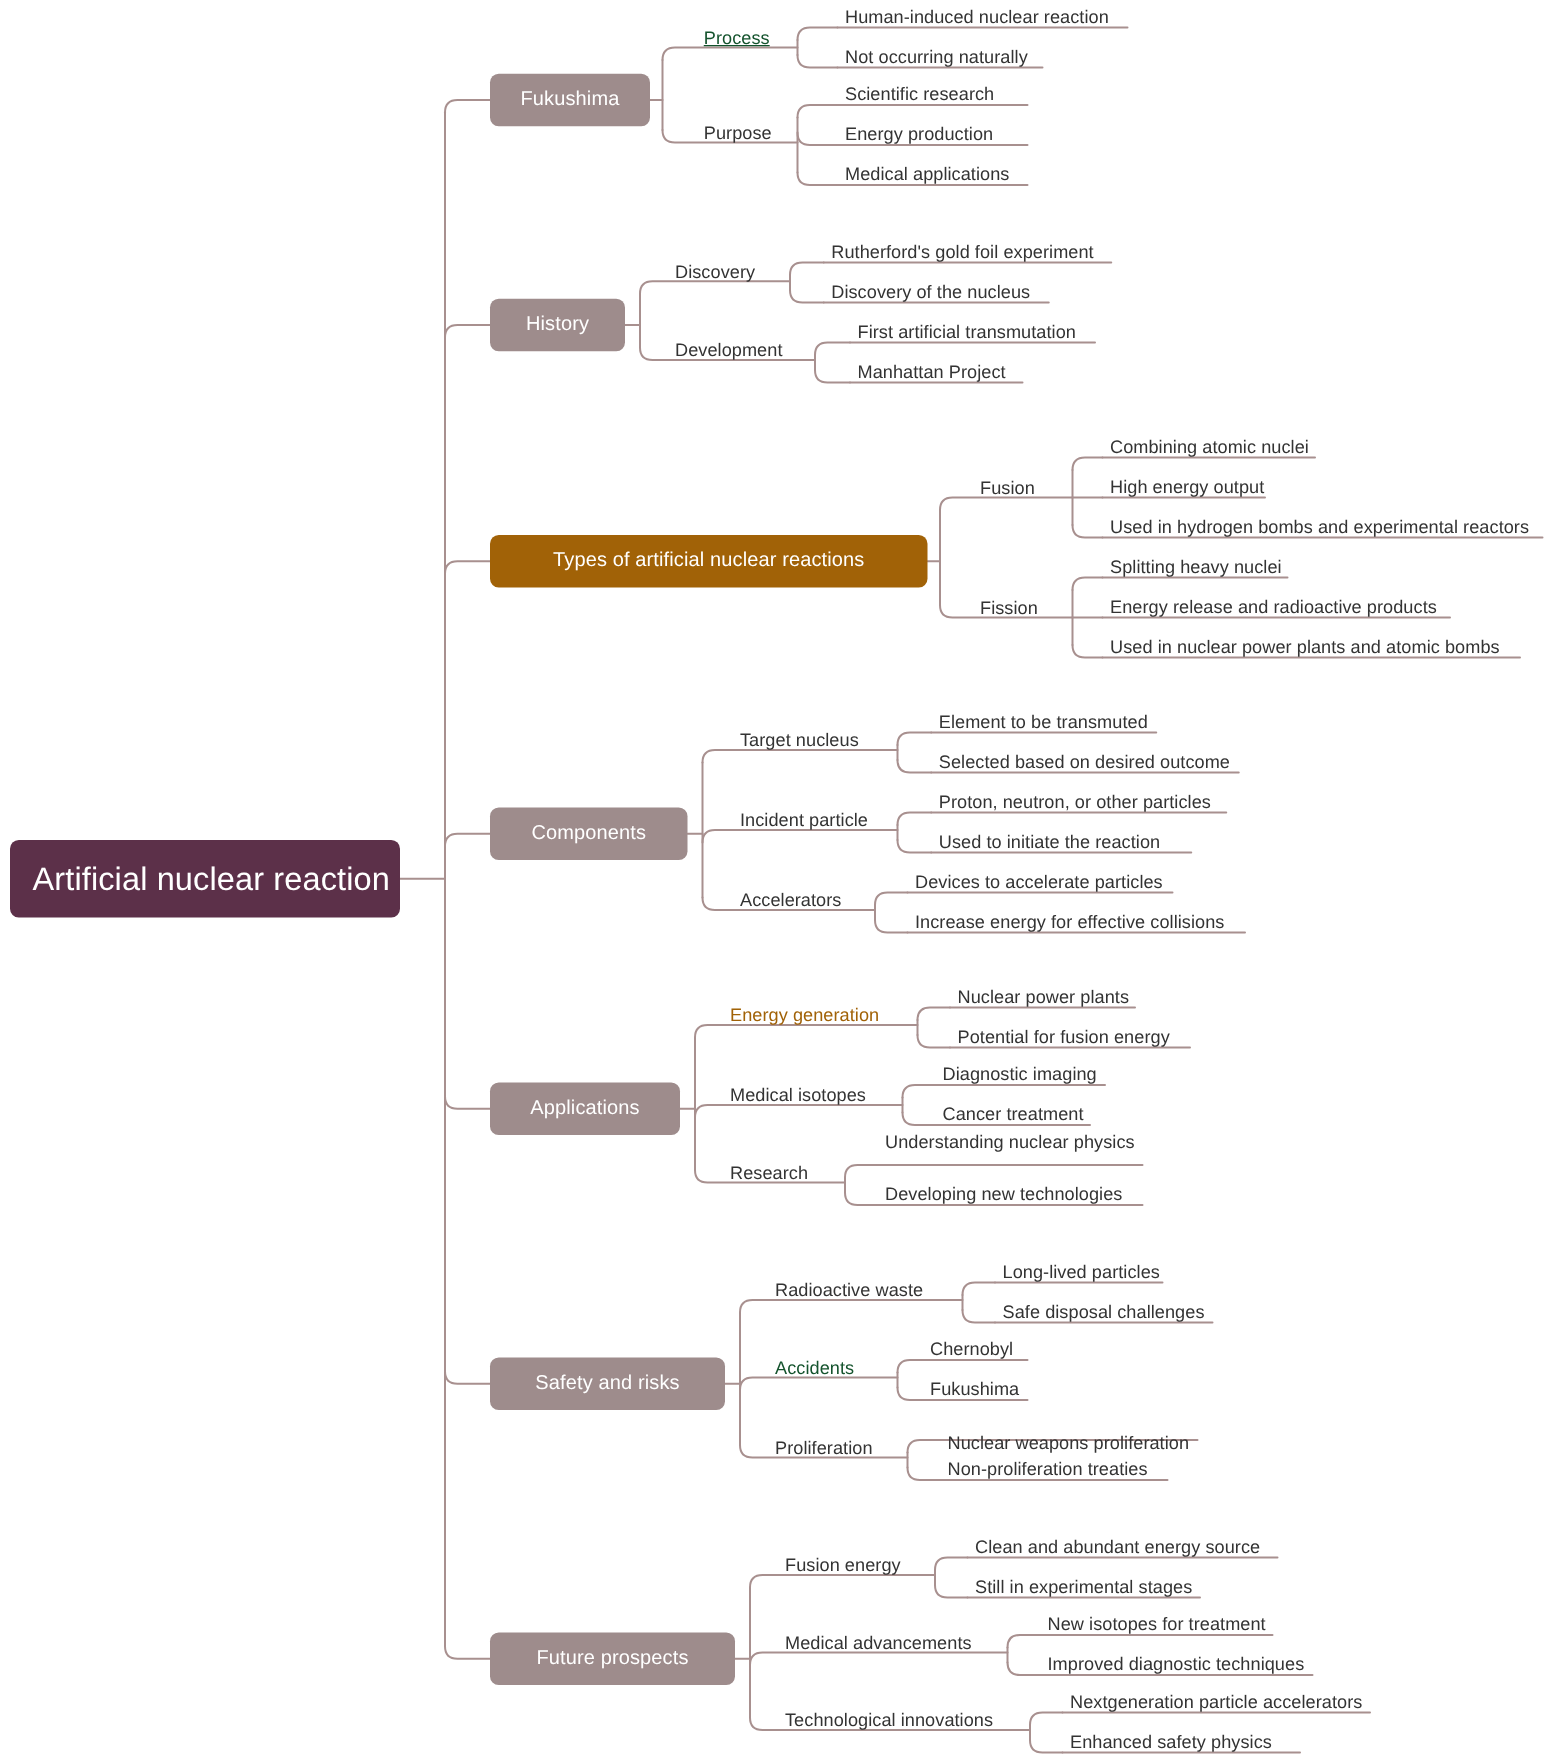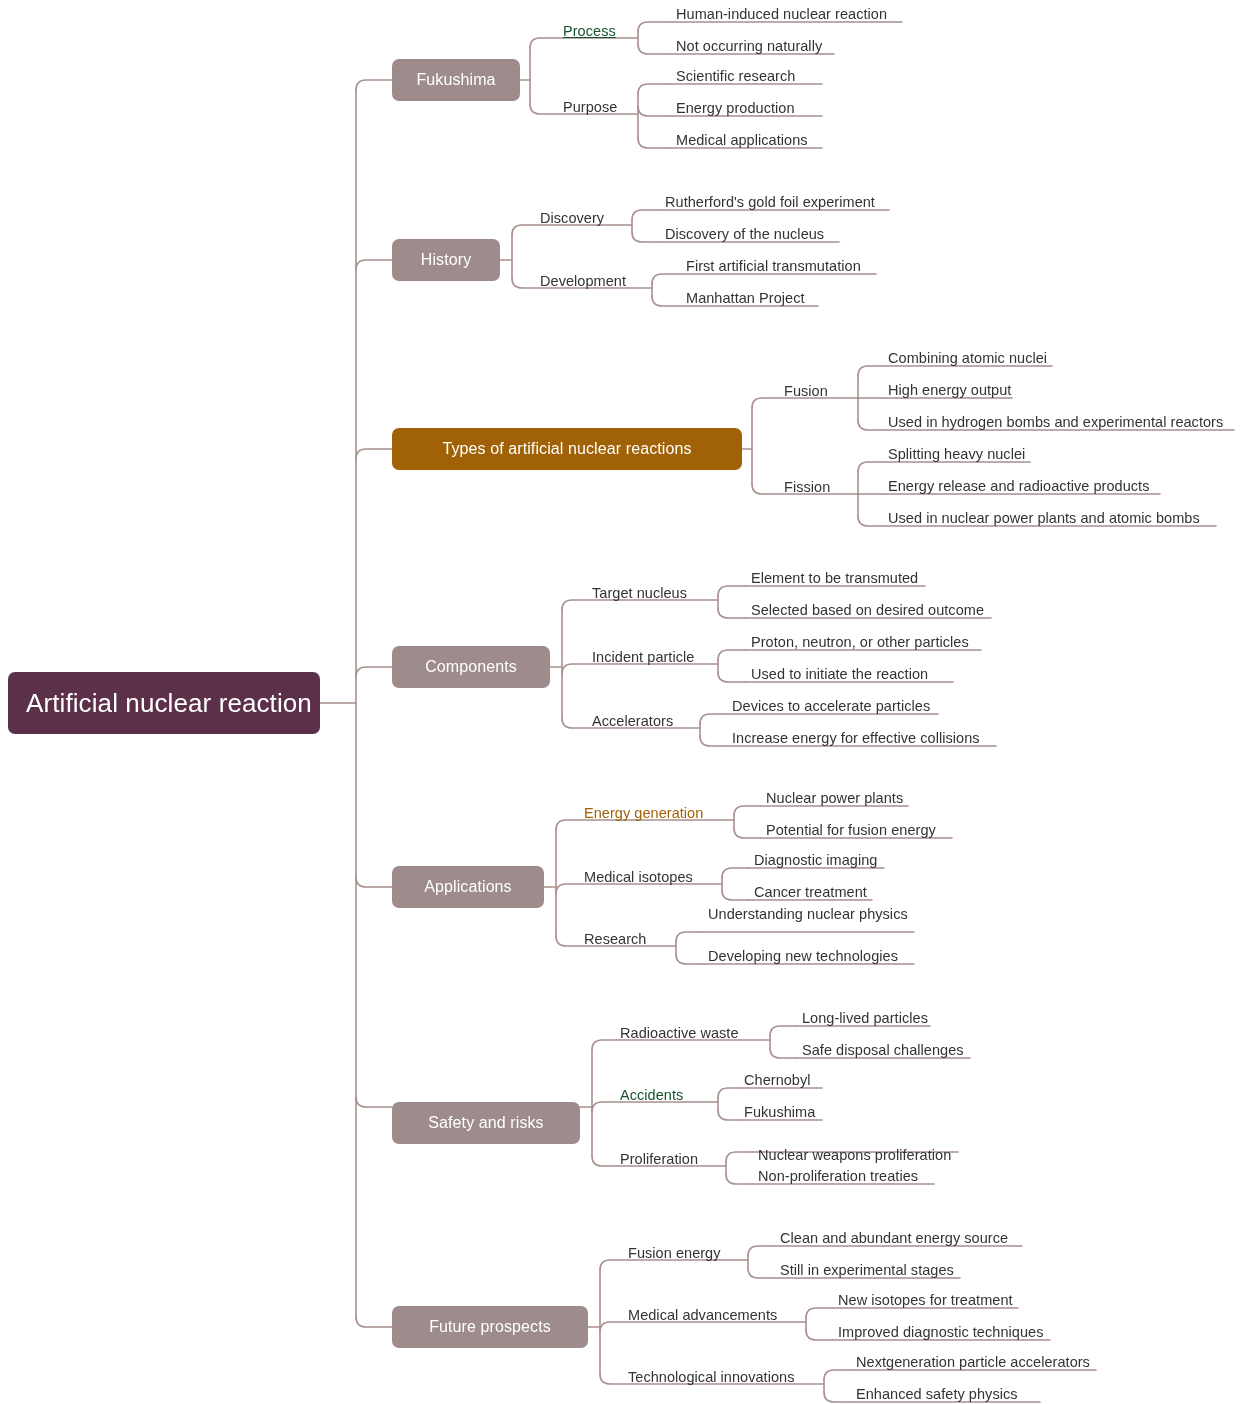--- a/index.html
+++ b/index.html
@@ -258,21 +258,21 @@
       <div class="node branch" style="left: 392px; top: 866px; width: 152px; height: 42px; background: rgb(158, 140, 140);">Applications</div>
       <div class="node mid" style="left: 584px; top: 802px; height: 18px; color: #a16207;">Energy generation</div>
       <div class="node leaf" style="left: 766px; top: 787px; height: 18px; color: rgb(51, 51, 51);">Nuclear power plants</div>
       <div class="node leaf" style="left: 766px; top: 819px; height: 18px; color: rgb(51, 51, 51);">Potential for fusion energy</div>
       <div class="node mid" style="left: 584px; top: 866px; height: 18px; color: rgb(51, 51, 51);">Medical isotopes</div>
       <div class="node leaf" style="left: 754px; top: 849px; height: 18px; color: rgb(51, 51, 51);">Diagnostic imaging</div>
       <div class="node leaf" style="left: 754px; top: 881px; height: 18px; color: rgb(51, 51, 51);">Cancer treatment</div>
       <div class="node mid" style="left: 584px; top: 928px; height: 18px; color: rgb(51, 51, 51);">Research</div>
       <div class="node leaf" style="left: 708px; top: 875px; height: 18px; color: rgb(51, 51, 51); margin-top: 28px;">Understanding nuclear physics</div>
       <div class="node leaf" style="left: 708px; top: 945px; height: 18px; color: rgb(51, 51, 51);">Developing new technologies</div>
-      <div class="node branch" style="left: 392px; top: 1086px; width: 188px; height: 42px; background: rgb(158, 140, 140); margin-top: 16px;">Safety and risks</div>
+      <div class="node branch" style="left: 392px; top: 1086px; width: 188px; height: 42px; background: rgb(158, 140, 140);">Safety and risks</div>
       <div class="node mid" style="left: 620px; top: 1022px; height: 18px; color: rgb(51, 51, 51);">Radioactive waste</div>
       <div class="node leaf" style="left: 802px; top: 1007px; height: 18px; color: rgb(51, 51, 51);">Long-lived particles</div>
       <div class="node leaf" style="left: 802px; top: 1039px; height: 18px; color: rgb(51, 51, 51);">Safe disposal challenges</div>
       <div class="node mid" style="left: 620px; top: 1084px; height: 18px; color: #14532d;">Accidents</div>
       <div class="node leaf" style="left: 744px; top: 1069px; height: 18px; color: rgb(51, 51, 51);">Chernobyl</div>
       <div class="node leaf" style="left: 744px; top: 1101px; height: 18px; color: rgb(51, 51, 51);">Fukushima</div>
       <div class="node mid" style="left: 620px; top: 1148px; height: 18px; color: rgb(51, 51, 51);">Proliferation</div>
       <div class="node leaf" style="left: 758px; top: 1133px; height: 18px; color: rgb(51, 51, 51); margin-top: 11px;">Nuclear weapons proliferation</div>
       <div class="node leaf" style="left: 758px; top: 1165px; height: 18px; color: rgb(51, 51, 51);">Non-proliferation treaties</div>
       <div class="node branch" style="left: 392px; top: 1306px; width: 196px; height: 42px; background: rgb(158, 140, 140);">Future prospects</div>

